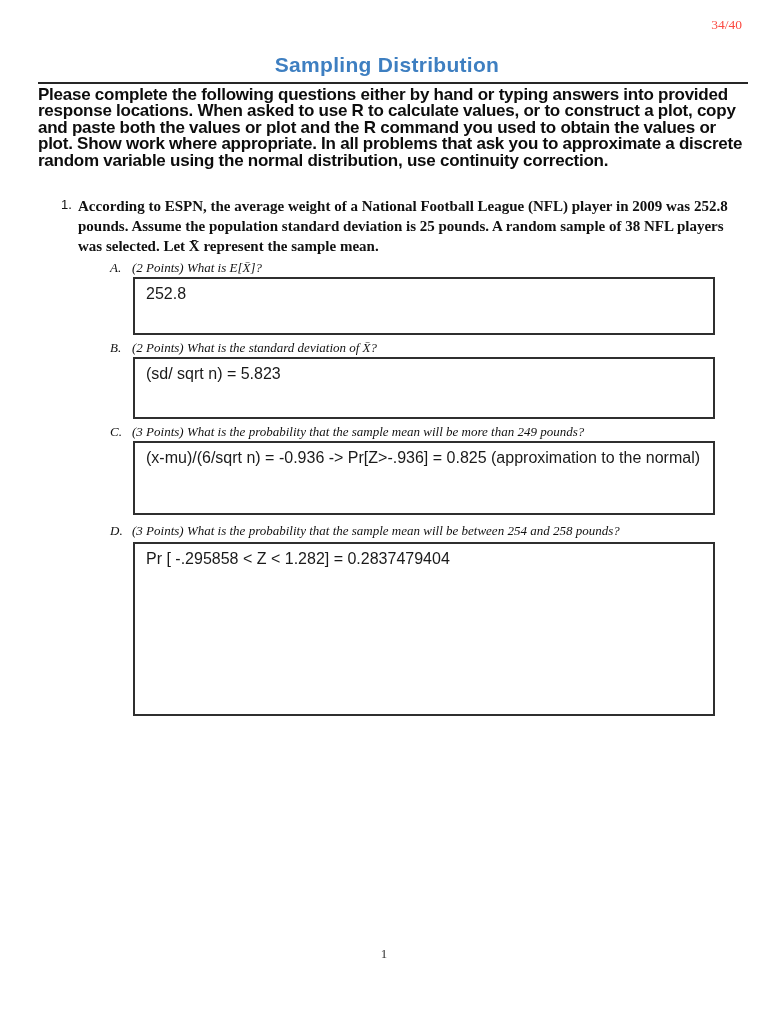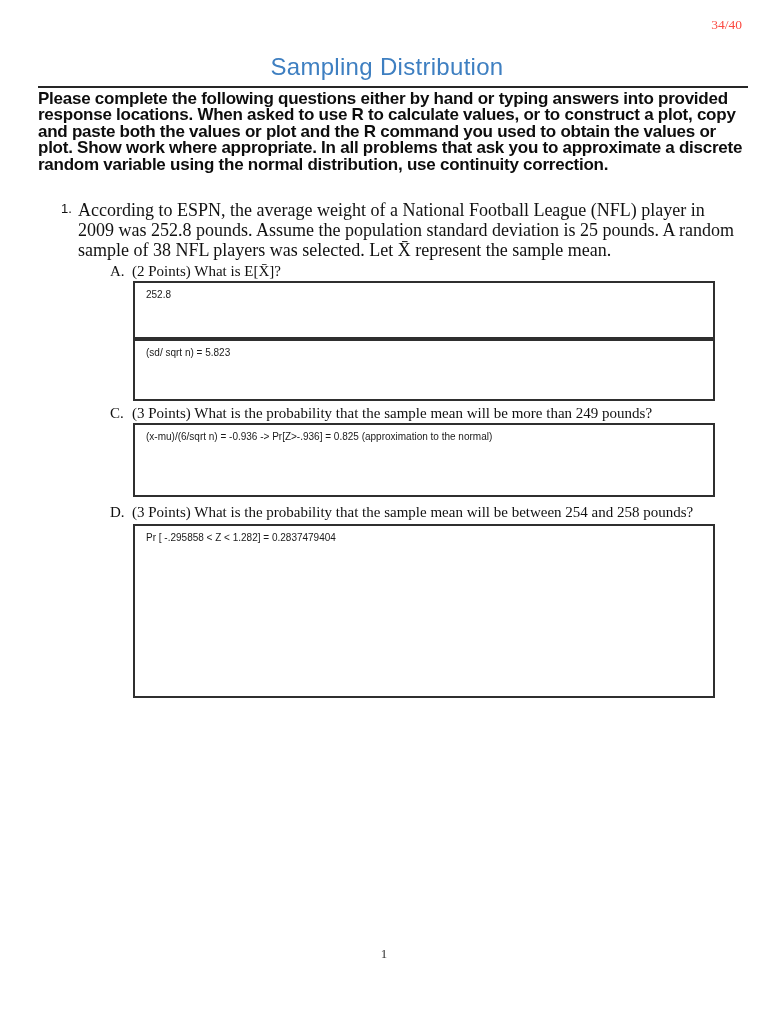--- a/index.html
+++ b/index.html
@@ -23,22 +23,22 @@
     right: 26px;
     font-family: "Liberation Serif", serif;
     font-size: 13.5px;
     color: #fb4a42;
   }
   .title {
     margin: 0;
     padding-top: 45px;
     text-align: center;
     font-family: "Liberation Sans", sans-serif;
-    font-weight: 400;
-    font-size: 24px;
+    font-weight: 700;
+    font-size: 21px;
     letter-spacing: 0.3px;
     color: #3e7fc1;
     padding-left: 6px;
   }
   .instructions {
     margin: 5px 20px 0 38px;
     border-top: 2px solid #262626;
     padding-top: 3px;
     font-family: "Liberation Sans", sans-serif;
     font-weight: bold;
@@ -56,31 +56,33 @@
     left: 0;
     top: 1px;
     font-family: "Liberation Sans", sans-serif;
     font-size: 13px;
     color: #111111;
   }
   .q-text {
     margin-left: 17px;
     width: 667px;
     font-family: "Liberation Serif", serif;
-    font-size: 18px;
+    font-size: 15px;
     line-height: 20px;
+    font-weight: bold;
   }
   .parts {
     margin-top: 3px;
   }
   .part-head {
     margin: 4px 0 2px 110px;
     font-family: "Liberation Serif", serif;
-    font-size: 15px;
+    font-size: 13px;
     line-height: 15px;
+    font-style: italic;
   }
   .part-label {
     display: inline-block;
     width: 22px;
   }
   .answer-box {
     box-sizing: border-box;
     margin-left: 133px;
     width: 582px;
     border: 2px solid #2f2f2f;
@@ -90,21 +92,21 @@
   .box-b { height: 62px; }
   .box-c { height: 74px; }
   .box-d { height: 174px; }
   .part-b .part-head { margin-top: 5px; }
   .part-c .part-head { margin-top: 5px; }
   .part-d .part-head { margin-top: 8px; margin-bottom: 4px; }
   .answer-text {
     display: block;
     padding: 6px 10px 0 11px;
     font-family: "Liberation Sans", sans-serif;
-    font-size: 10px;
+    font-size: 16px;
     color: #1a1a1a;
   }
   .page-number {
     position: absolute;
     top: 938px;
     left: 0;
     width: 100%;
     text-align: center;
     font-family: "Liberation Serif", serif;
     font-size: 13px;
@@ -132,20 +134,23 @@
     <div class="part part-a">
       <div class="part-head">
         <span class="part-label">A.</span><span class="part-prompt">(2 Points) What is E[X̄]?</span>
       </div>
       <div class="answer-box box-a">
         <span class="answer-text">252.8</span>
       </div>
     </div>
 
     <div class="part part-b">
+      <div class="part-head">
+        <span class="part-label">B.</span><span class="part-prompt">(2 Points) What is the standard deviation of X̄?</span>
+      </div>
       <div class="answer-box box-b">
         <span class="answer-text">(sd/ sqrt n) = 5.823</span>
       </div>
     </div>
 
     <div class="part part-c">
       <div class="part-head">
         <span class="part-label">C.</span><span class="part-prompt">(3 Points) What is the probability that the sample mean will be more than 249 pounds?</span>
       </div>
       <div class="answer-box box-c">

